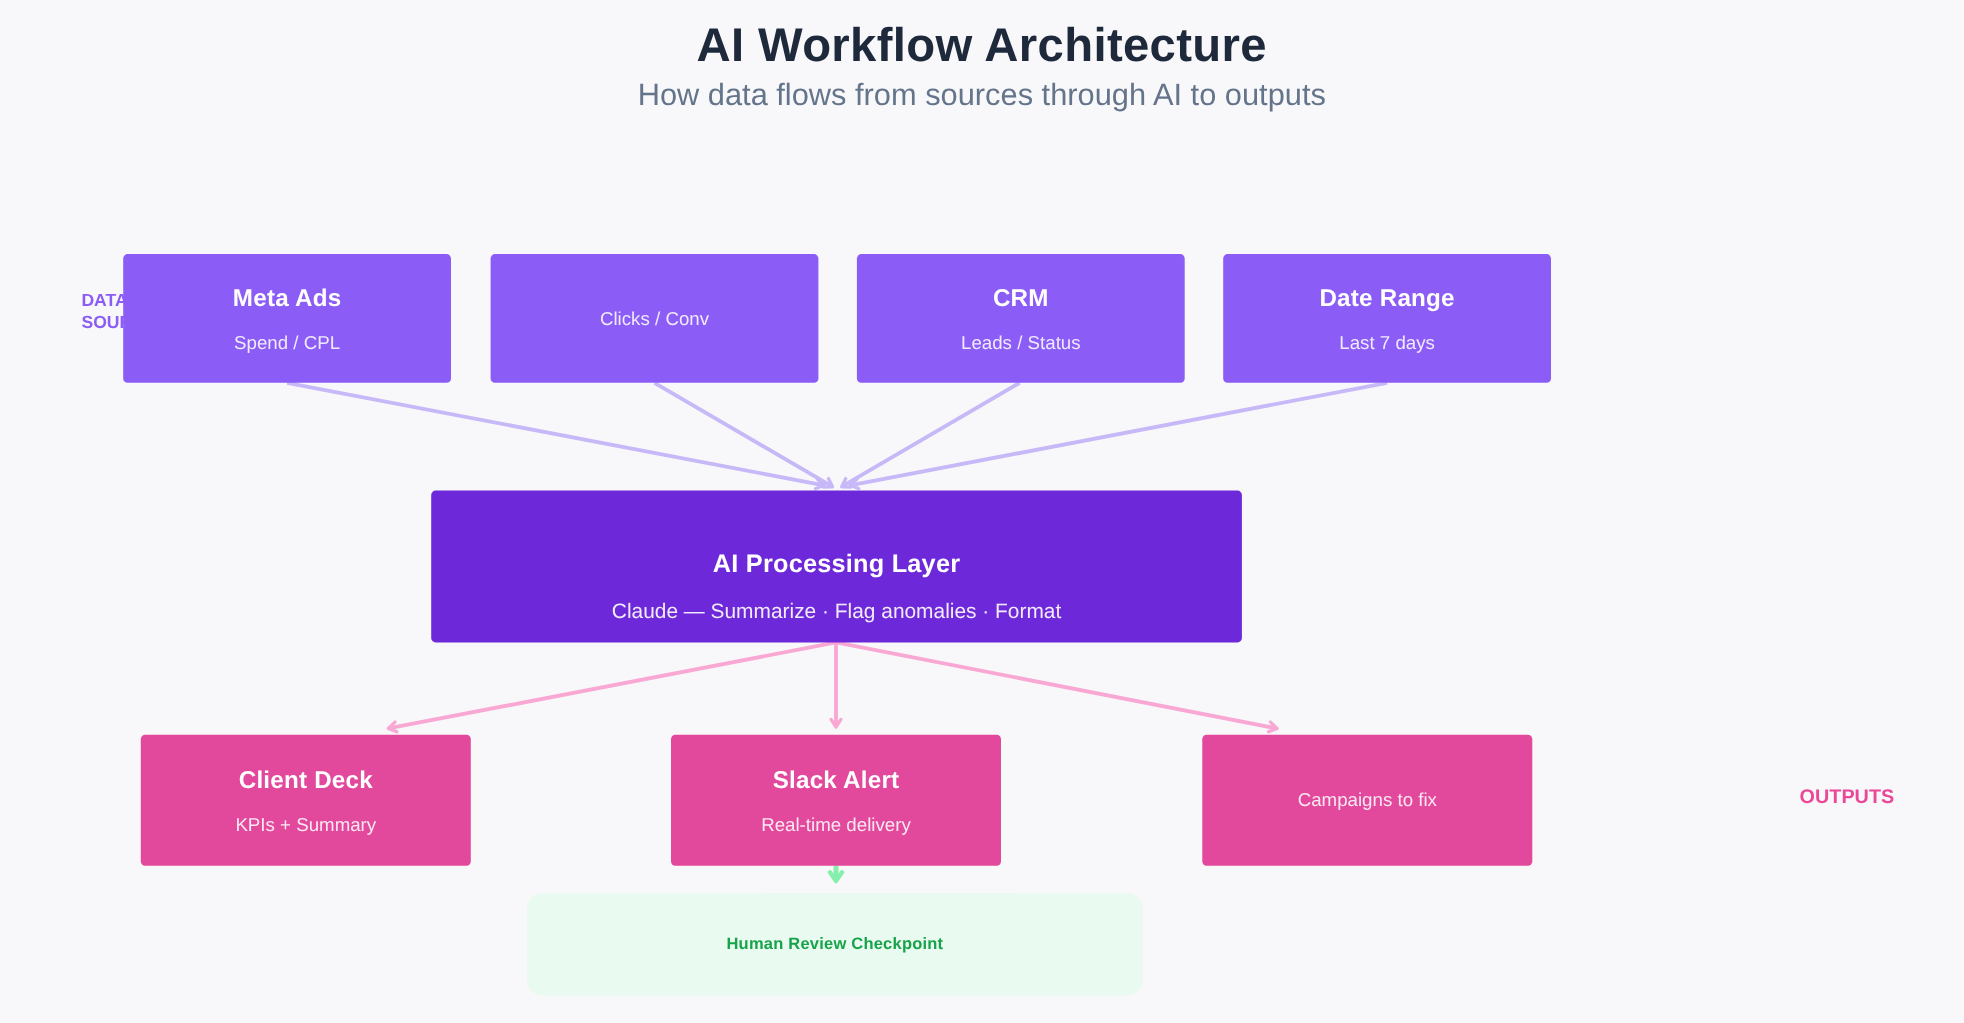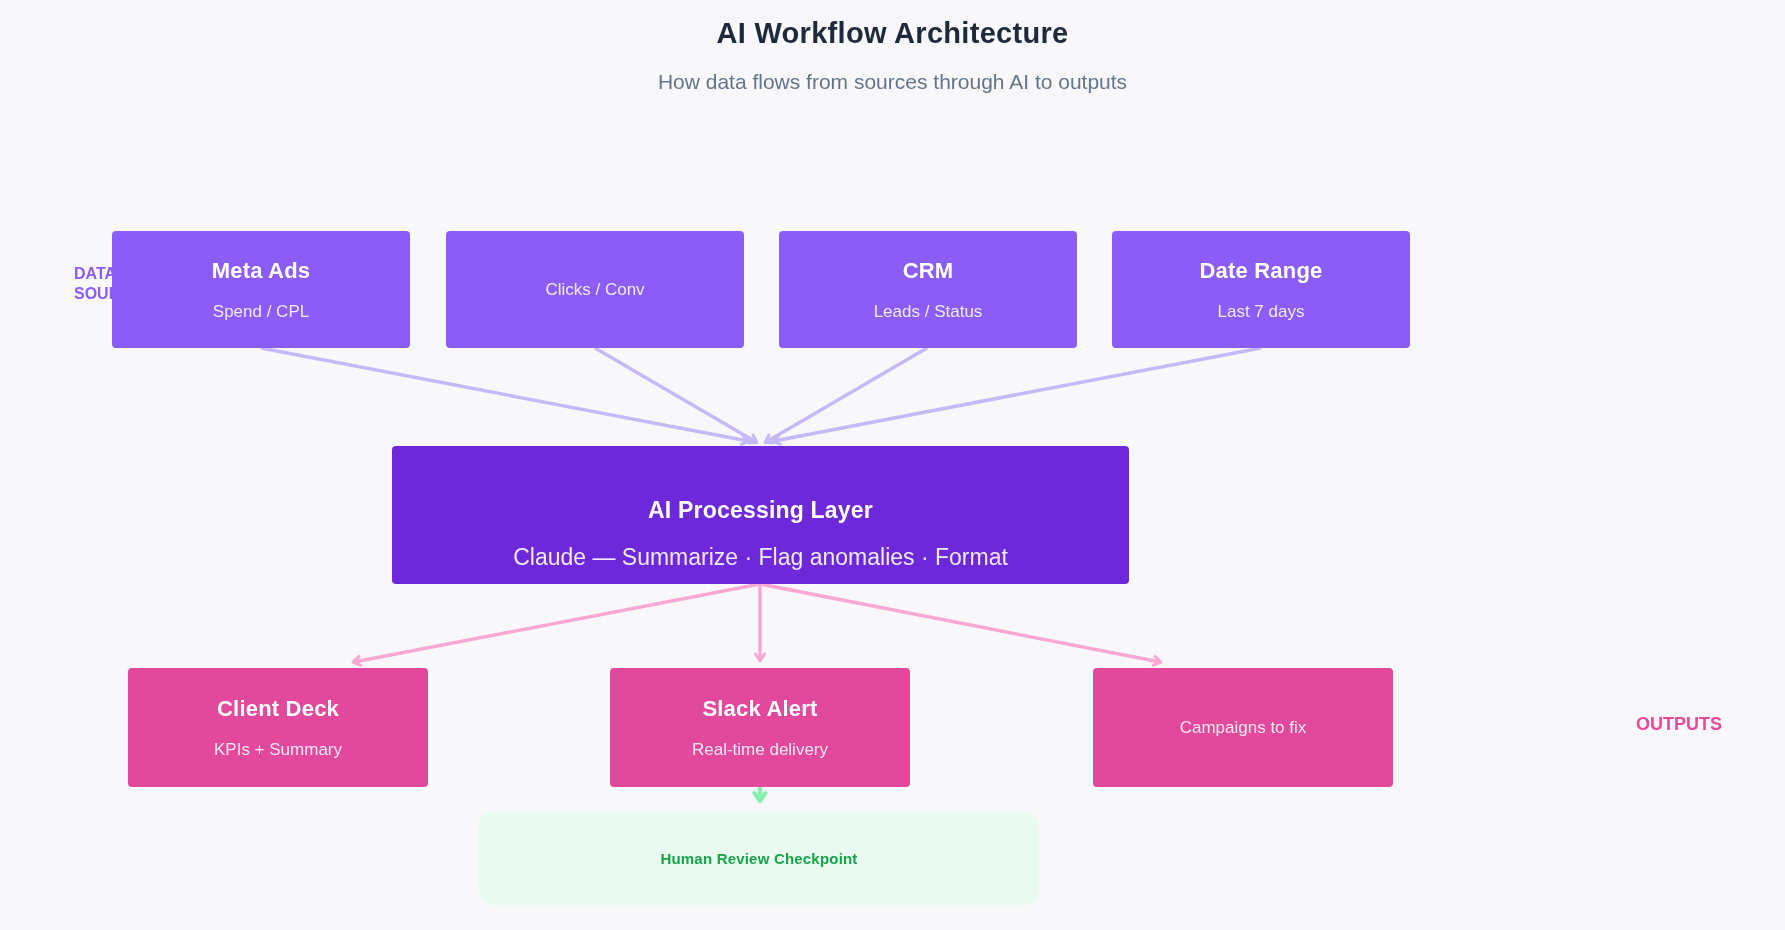--- a/index.html
+++ b/index.html
@@ -19,26 +19,26 @@
   *{box-sizing:border-box;margin:0;padding:0;}
   html,body{width:1785px;height:930px;}
   body{
     background:var(--bg);
     font-family:"Liberation Sans", sans-serif;
     position:relative;
     overflow:hidden;
   }
   .page-title{
     position:absolute; top:17px; left:0; width:1785px;
-    text-align:center; font-size:29px; font-weight:700;
+    text-align:center; font-size:43px; font-weight:700;
     color:var(--title); letter-spacing:.3px;
   }
   .page-subtitle{
     position:absolute; top:70px; left:0; width:1785px;
-    text-align:center; font-size:21px; color:var(--subtitle);
+    text-align:center; font-size:28px; color:var(--subtitle);
   }
   .connector-layer{
     position:absolute; left:0; top:0; z-index:1;
   }
   .side-label{
     position:absolute; font-weight:700; z-index:0;margin-left:40px;
   }
   .label-sources{
     left:34px; top:264px; width:88px;
     font-size:16px; line-height:1.25; color:var(--purple);
@@ -54,21 +54,21 @@
   }
   .node .node-title{ font-size:22px; font-weight:700; letter-spacing:.2px; }
   .node .node-sub{ font-size:17px; color:rgba(255,255,255,.87); }
   .source{ background:var(--purple); width:298px; height:117px; top:231px; }
   #src-0{ left:112px; } #src-1{ left:446px; } #src-2{ left:779px; } #src-3{ left:1112px; }
   .processor{
     background:var(--deep-purple);
     left:392px; top:446px; width:737px; height:138px; gap:20px;
   }
   .processor .node-title{ font-size:23px;margin-top:37px; }
-  .processor .node-sub{ color:rgba(255,255,255,.9); font-size:23px; }
+  .processor .node-sub{ color:rgba(255,255,255,.9); font-size:19px; }
   .output{ background:var(--pink); width:300px; height:119px; top:668px; }
   #out-0{ left:128px; } #out-1{ left:610px; } #out-2{ left:1093px; }
   .checkpoint{
     background:var(--mint);
     left:479px; top:812px; width:560px; height:93px;
     border-radius:14px;
   }
   .checkpoint .node-title{ color:var(--green); font-size:15px; }
 </style>
 </head>

